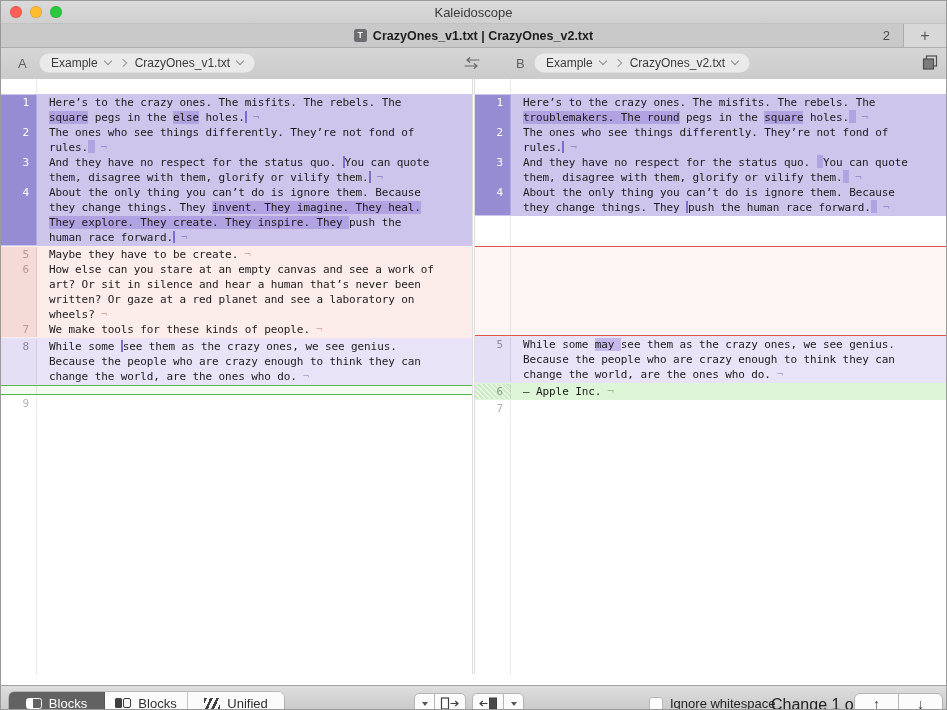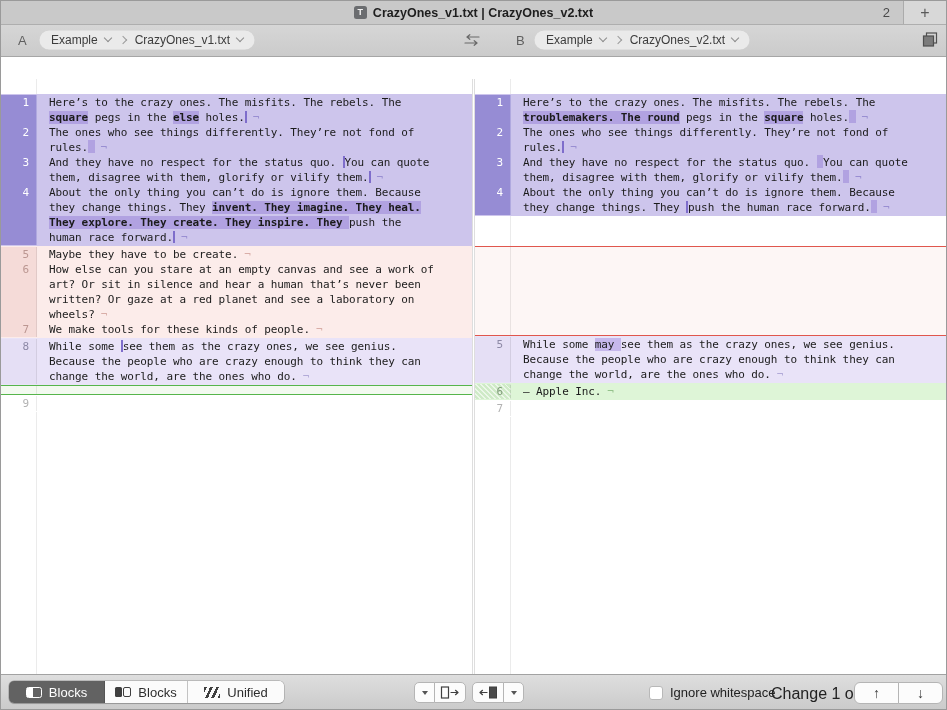--- a/index.html
+++ b/index.html
@@ -52,21 +52,21 @@
   .pane-b{border-left:1px solid #dedede;margin-left:1px;}
   .row,.line{display:flex;}
   .pad{height:15px;flex:none;}
   .fill{flex:1;}
   .gut{width:36px;flex:none;box-sizing:border-box;text-align:right;padding-right:7px;
     border-right:1px solid rgba(0,0,0,.08);color:#b2b2b2;}
   .txt{flex:1;white-space:pre-wrap;padding-left:12px;padding-right:4px;min-height:15px;box-sizing:border-box;}
   .blk{padding:1px 0;}
   .blk.changed{background:#cdc5ec;}
   .changed .gut{background:#968cd4;color:#fff;border-right-color:rgba(255,255,255,.25);}
-  .changed .hl,.changed .hlsp{background:#b1a2e1;font-weight:bold;}
+  .changed .hl,.changed .hlsp{background:#b1a2e1;}
   .changed .eol{color:#998ed2;}
   .blk.deleted{background:#fcecea;}
   .deleted .gut{background:#f5dbd8;color:#bb9691;}
   .deleted .eol{color:#d9aea8;}
   .blk.partial{background:#e9e3f8;}
   .partial .gut{background:#e5dff5;color:#8d89a6;}
   .partial .hl,.partial .hlsp{background:#c6b8ec;}
   .partial .eol{color:#b2aad8;}
   .blk.added{background:#def5d7;}
   .added .gut{background-color:#cfeac7;color:#7f9c78;
@@ -75,21 +75,21 @@
   .caret{display:inline-block;width:2px;height:12px;background:#7e6dcb;vertical-align:-2px;}
   .hlsp{display:inline-block;width:6.4px;height:13px;vertical-align:-2px;}
   .eol{margin-left:6px;}
   .row.gap{background:#fff;}
   .row.del-empty{background:#fdf6f5;border-top:1px solid #e0564d;border-bottom:1px solid #e0564d;}
   .del-empty .gut{background:transparent;}
   .row.ins-strip{height:8px;background:#f3faf0;border-top:1px solid #56b54b;border-bottom:1px solid #56b54b;}
   .ins-strip .gut{background:transparent;}
 
   
-  .bottombar{position:absolute;left:0;right:0;bottom:0;height:35px;
+  .bottombar{position:absolute;left:0;right:0;bottom:0;height:24px;
     background:linear-gradient(#dedede,#cbcbcb);border-top:1px solid #a2a2a2;box-sizing:border-box;}
   .seg-ctl{position:absolute;left:8px;top:6px;height:22px;display:flex;border-radius:5px;
     overflow:hidden;box-shadow:0 0 0 0.5px rgba(0,0,0,.28),0 0.5px 1px rgba(0,0,0,.15);}
   .seg{display:flex;align-items:center;justify-content:center;gap:7px;font-size:13px;
     background:#fbfbfb;color:#2e2e2e;border-right:1px solid #c3c3c3;cursor:default;}
   .seg:last-child{border-right:none;}
   .seg.sel{background:#626262;color:#fff;border-right-color:#555;}
   .seg-blocks{width:95px}.seg-fluid{width:82px}.seg-unified{width:96px}
   .ic-blocks{width:16px;height:11px;border:1.5px solid #fff;border-radius:2.5px;box-sizing:border-box;
     background:linear-gradient(90deg,#fff 0 6px,transparent 6px);}
@@ -117,20 +117,28 @@
   .nav-btns{position:absolute;left:853px;top:7px;display:flex;}
   .nav-btns .btn{width:45px;height:22px;font-size:14px;color:#3a3a3a;}
   .nav-btns .btn:first-child{border-radius:6px 0 0 6px;}
   .nav-btns .btn:last-child{border-radius:0 6px 6px 0;margin-left:-1px;}
 </style>
 </head>
 <body>
 
 <div id="window">
 
+  <div class="titlebar">
+    <div class="lights">
+      <div class="light red"></div>
+      <div class="light yellow"></div>
+      <div class="light green"></div>
+    </div>
+    <div class="win-title">Kaleidoscope</div>
+  </div>
 
   <div class="tabbar">
     <div class="tab-title-wrap">
       <div class="doc-ic">T</div>
       <div class="tab-title">CrazyOnes_v1.txt | CrazyOnes_v2.txt</div>
     </div>
     <div class="tab-badge">2</div>
     <div class="plus-seg">+</div>
   </div>
 

